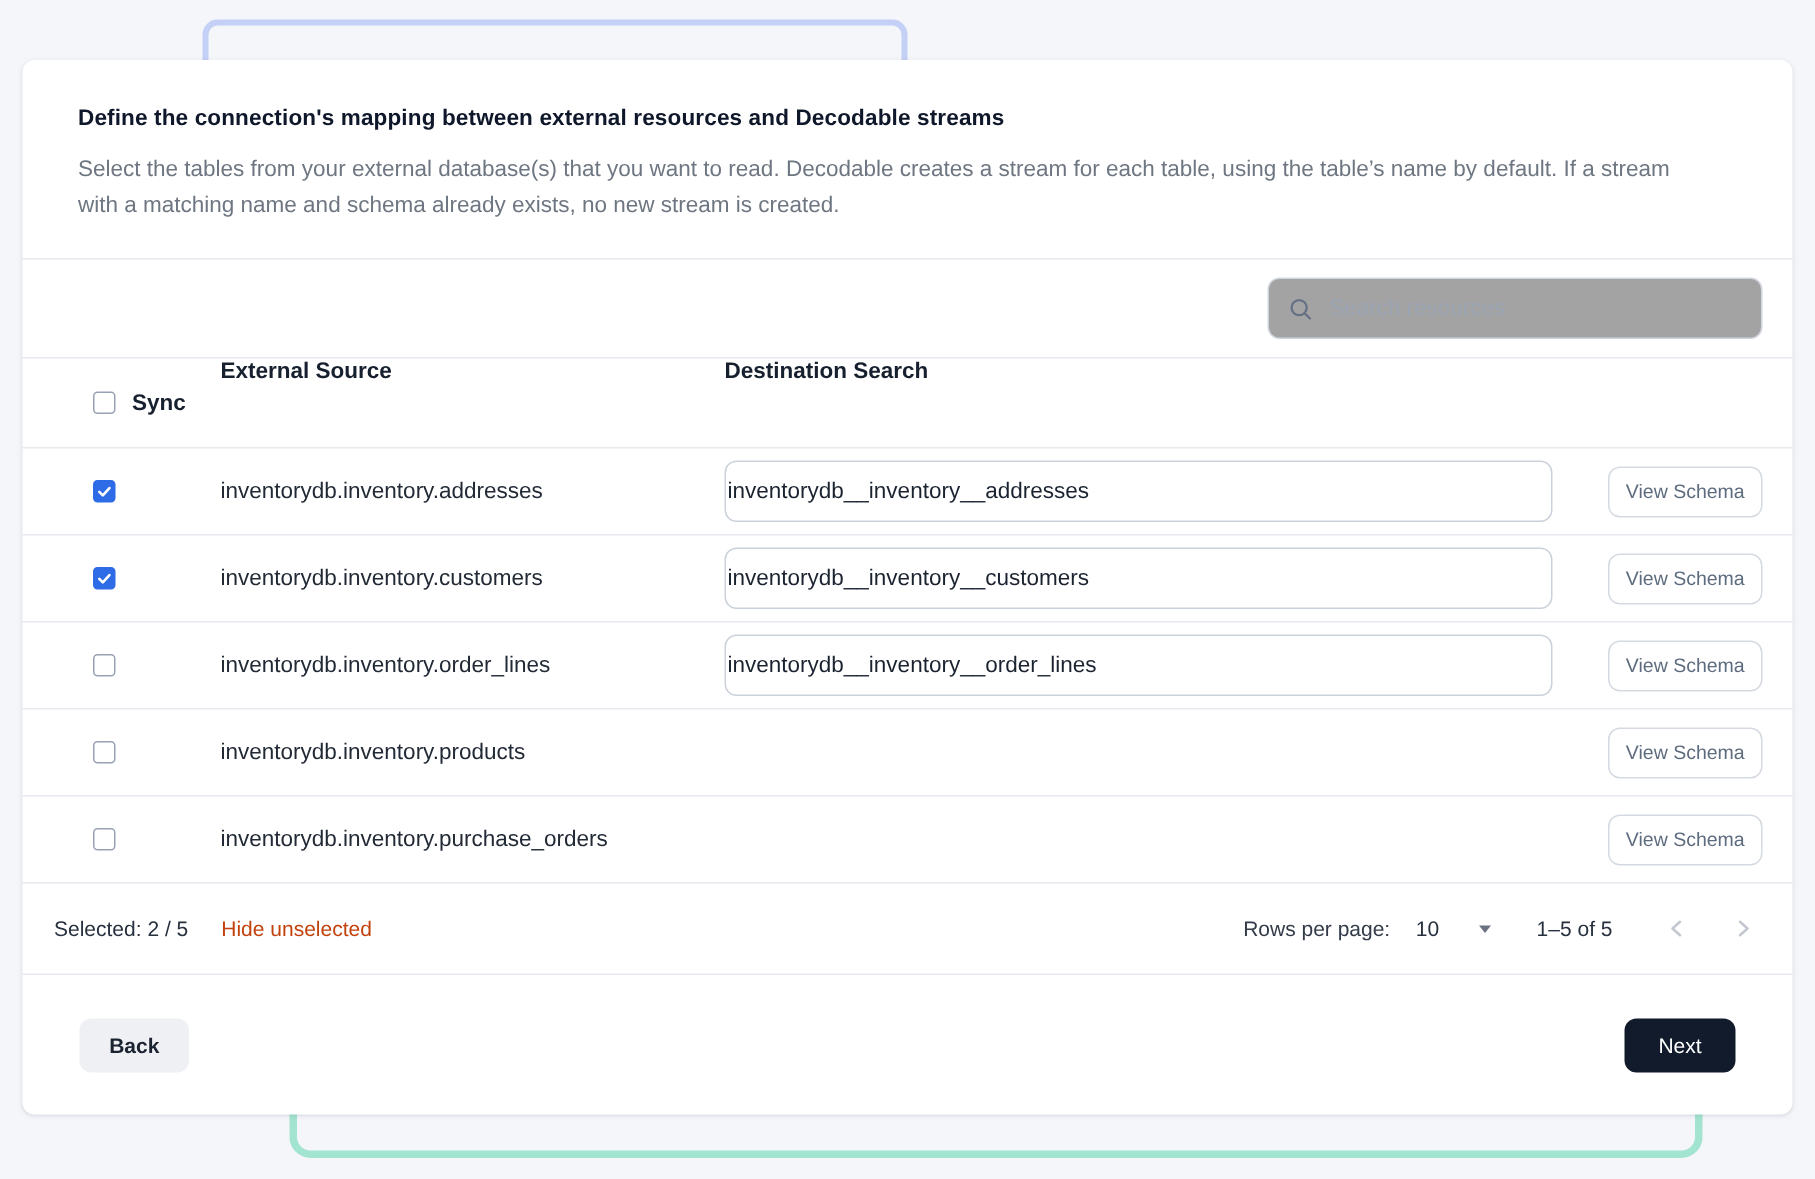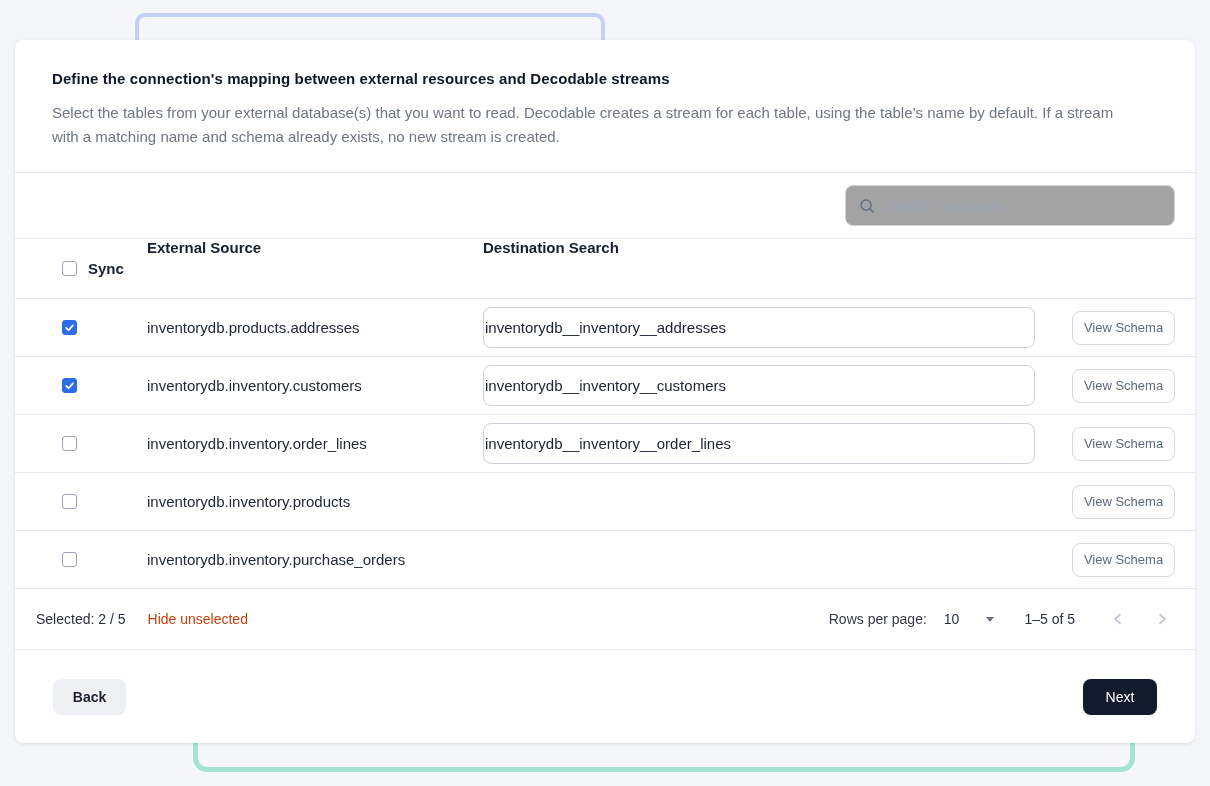--- a/index.html
+++ b/index.html
@@ -142,21 +142,21 @@
   </div>
 
   <div class="trow">
     <div class="col-sync">
       <span class="checkbox checked">
         <svg width="11" height="11" viewBox="0 0 14 14">
             <path d="M2.8 7.5l3 3 5.6-6.2" fill="none" stroke="#fff" stroke-width="2.2" stroke-linecap="round" stroke-linejoin="round"></path>
           </svg>
       </span>
     </div>
-    <div class="col-source cell-source">inventorydb.products.addresses</div>
+    <div class="col-source cell-source">inventorydb.inventory.addresses</div>
     <div class="col-stream">
       <input class="stream-input" value="inventorydb__inventory__addresses" style="">
     </div>
     <div class="col-action">
       <button class="view-schema-btn">View Schema</button>
     </div>
   </div>
 
   <div class="trow">
     <div class="col-sync">

